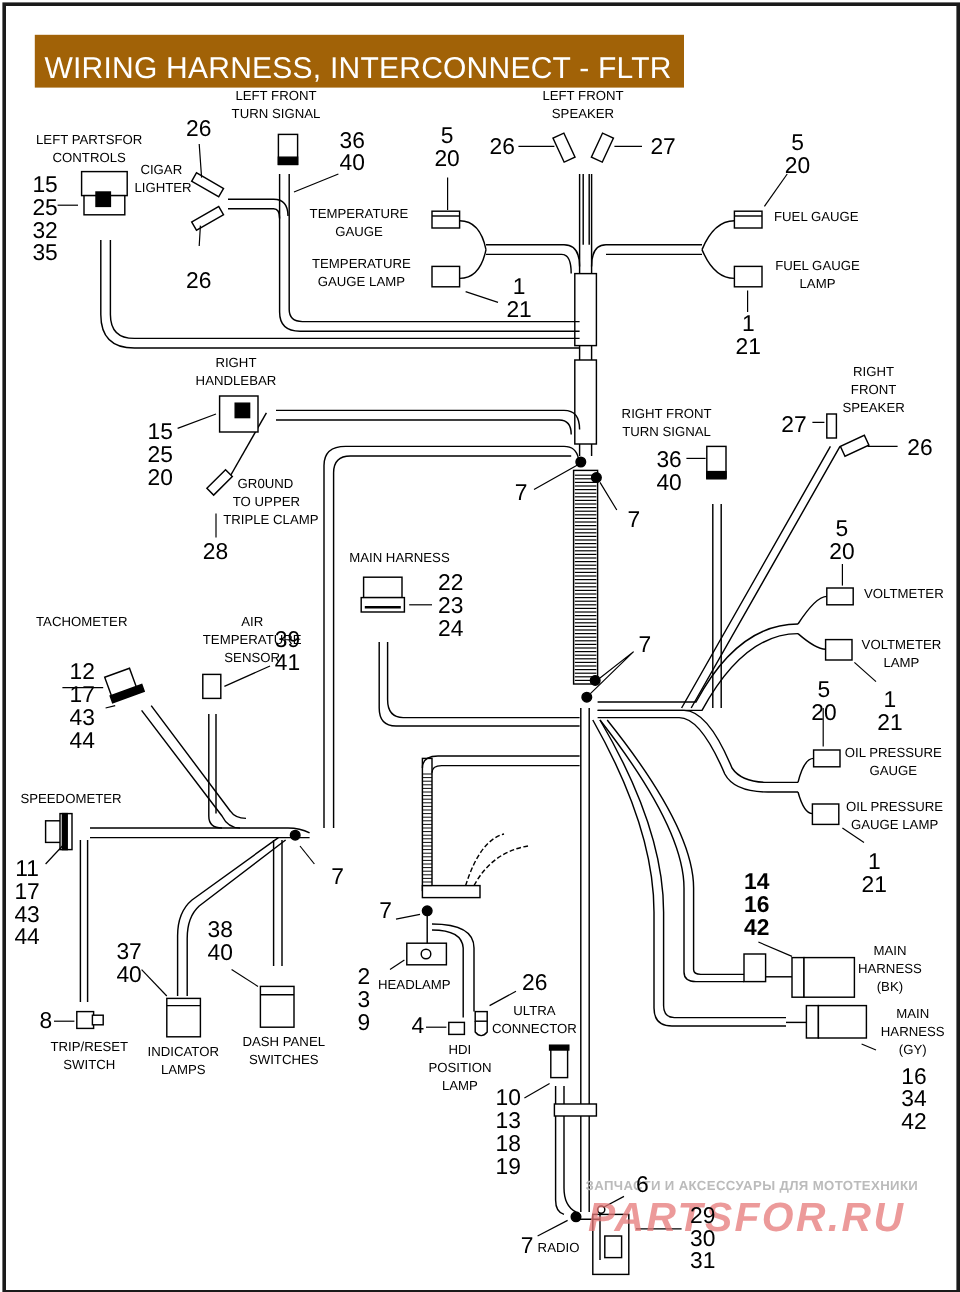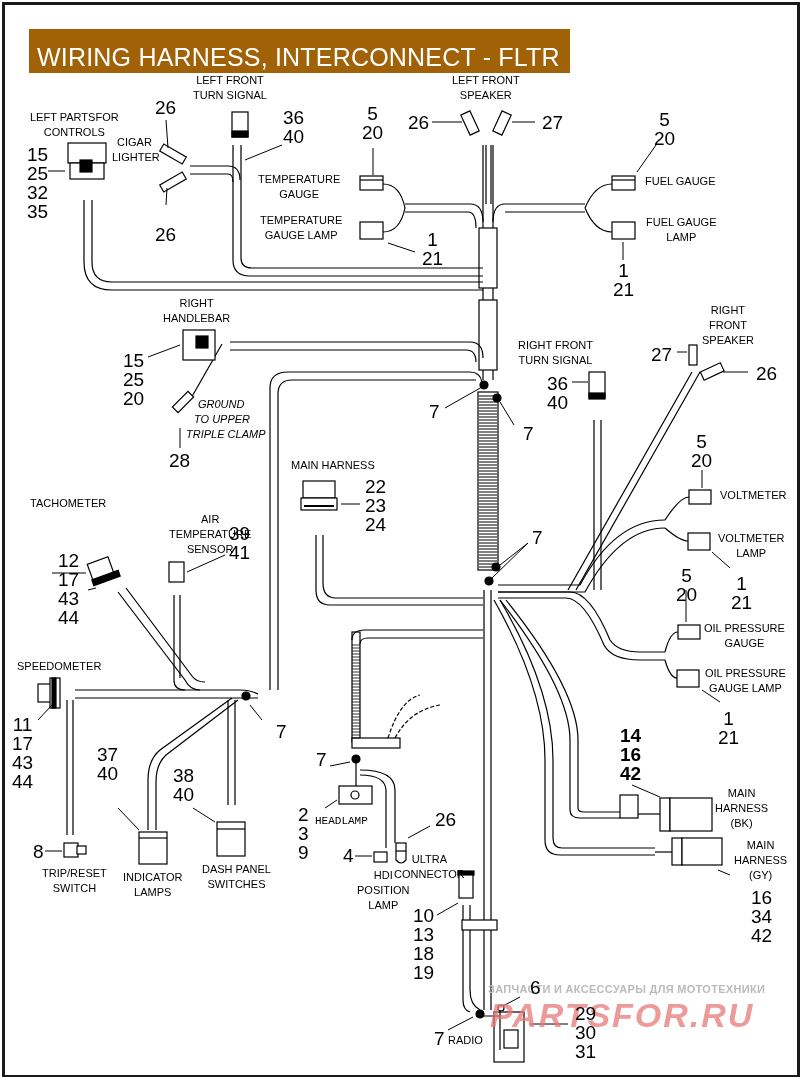--- a/index.html
+++ b/index.html
@@ -483,21 +483,21 @@
 <div class="lbl" style="left:163px;top:296px;">
   <span>RIGHT</span><br>
   <span>HANDLEBAR</span>
 </div>
 <div class="num" style="left:123px;top:351px;">
   <span>15</span>
   <span>25</span>
   <span>20</span>
 </div>
 
-<div class="lbl left" style="left:186px;top:397px;font-style:italic;">
+<div class="lbl left" style="left:186px;top:397px;">
   <span style="padding-left:12px">GR0UND</span><br>
   <span style="padding-left:8px">TO UPPER</span><br>
   <span>TRIPLE CLAMP</span>
 </div>
 <div class="num" style="left:169px;top:451px;">
     <span>28</span>
   </div>
 
 <div class="lbl" style="left:518px;top:338px;">
   <span>RIGHT FRONT</span><br>
@@ -561,21 +561,21 @@
 </div>
 <div class="lbl" style="left:705px;top:666px;">
   <span>OIL PRESSURE</span><br>
   <span>GAUGE LAMP</span>
 </div>
 <div class="num" style="left:718px;top:709px;">
   <span>1</span>
   <span>21</span>
 </div>
 
-<div class="lbl" style="left:30px;top:496px;"><span>TACHOMETER</span></div>
+<div class="lbl" style="left:30px;top:512px;"><span>TACHOMETER</span></div>
 <div class="num" style="left:58px;top:551px;">
   <span>12</span>
   <span>17</span>
   <span>43</span>
   <span>44</span>
 </div>
 
 <div class="lbl" style="left:130px;top:512px;margin-left:39px;">
   <span>AIR</span><br>
   <span>TEMPERATURE</span><br>
@@ -598,21 +598,21 @@
   </div>
 
 <div class="num" style="left:33px;top:842px;">
     <span>8</span>
   </div>
 <div class="lbl" style="left:42px;top:866px;">
   <span>TRIP/RESET</span><br>
   <span>SWITCH</span>
 </div>
 
-<div class="num" style="left:97px;top:745px;">
+<div class="num" style="left:97px;top:784px;">
   <span>37</span>
   <span>40</span>
 </div>
 <div class="lbl" style="left:123px;top:870px;">
   <span>INDICATOR</span><br>
   <span>LAMPS</span>
 </div>
 
 <div class="num" style="left:173px;top:766px;">
   <span>38</span>
@@ -624,35 +624,35 @@
 </div>
 
 <div class="num" style="left:316px;top:750px;">
     <span>7</span>
   </div>
 <div class="num" style="left:298px;top:805px;">
   <span>2</span>
   <span>3</span>
   <span>9</span>
 </div>
-<div class="lbl left" style="left:315px;top:814px;font-family:Liberation Mono, monospace;"><span>HEADLAMP</span></div>
+<div class="lbl left" style="left:315px;top:814px;"><span>HEADLAMP</span></div>
 
 <div class="num" style="left:343px;top:846px;">
     <span>4</span>
   </div>
 <div class="lbl" style="left:357px;top:868px;">
   <span>HDI</span><br>
   <span>POSITION</span><br>
   <span>LAMP</span>
 </div>
 
 <div class="num" style="left:435px;top:810px;">
     <span>26</span>
   </div>
-<div class="lbl" style="left:394px;top:836px;margin-top:16px;">
+<div class="lbl" style="left:410px;top:836px;">
   <span>ULTRA</span><br>
   <span>CONNECTOR</span>
 </div>
 
 <div class="num" style="left:620px;top:726px;font-weight:bold;">
   <span>14</span>
   <span>16</span>
   <span>42</span>
 </div>
 <div class="lbl" style="left:715px;top:786px;">

